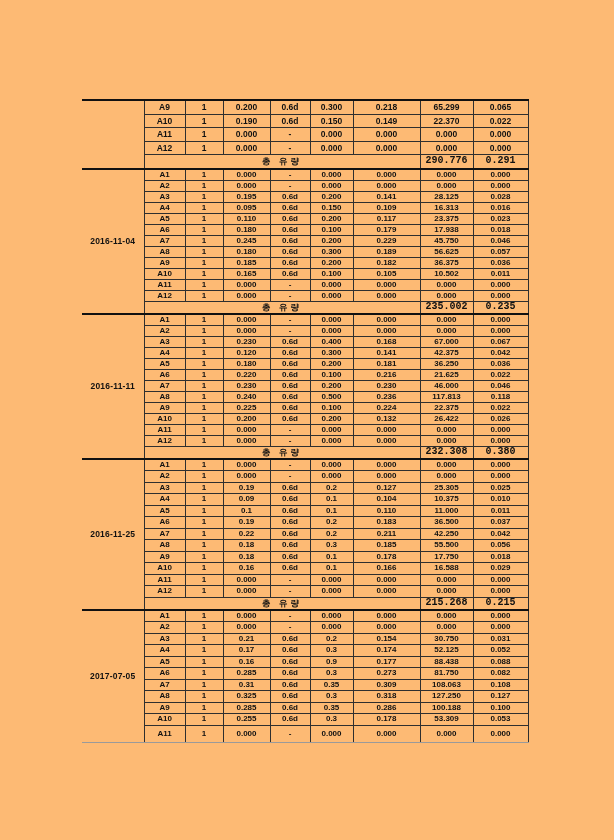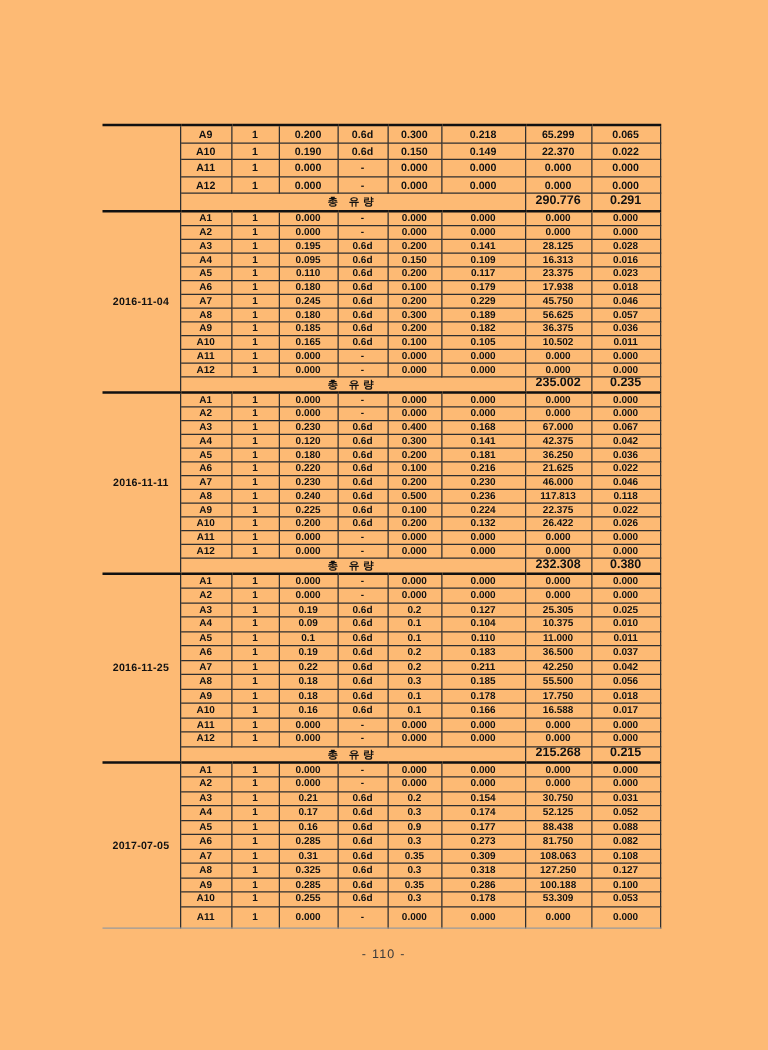--- a/index.html
+++ b/index.html
@@ -41,21 +41,21 @@
   tr.s1 td, tr.s2 td, tr.s3 td, tr.s4 td { height: 10px; }
   tr.s3 td, tr.s4 td { height: 10.5px; }
   tr.tall-row td { height: 16px; }
   
   tr.section-start td { border-top: 2.5px solid #111; }
   
   tr.last-row td, td.bottom-cut { border-bottom: 1.5px solid #9a9a9a; }
   
   tr.total-row td { height: 11px; margin-left: 22px; }
   tr.total-row td.total-label { letter-spacing: 3px; font-size: 8.5px; }
-  tr.total-row td.total-value { font-size: 10px; }
+  tr.total-row td.total-value { font-size: 10px; font-family: Liberation Mono, monospace; }
   tr.s0.total-row td { height: 12.5px; }
   .page-number {
     position: absolute;
     left: 0; top: 758px; width: 614px;
     text-align: center;
     font-size: 10px;
     color: #3a3a3a;
     letter-spacing: 1px;
   }
 </style>
@@ -467,21 +467,21 @@
           <td class="value-cell">0.018</td>
         </tr>
         <tr class="data-row s3">
           <td class="label-cell">A10</td>
           <td class="value-cell">1</td>
           <td class="value-cell">0.16</td>
           <td class="value-cell">0.6d</td>
           <td class="value-cell">0.1</td>
           <td class="value-cell">0.166</td>
           <td class="value-cell">16.588</td>
-          <td class="value-cell">0.017</td>
+          <td class="value-cell">0.029</td>
         </tr>
         <tr class="data-row s3">
           <td class="label-cell">A11</td>
           <td class="value-cell">1</td>
           <td class="value-cell">0.000</td>
           <td class="value-cell">-</td>
           <td class="value-cell">0.000</td>
           <td class="value-cell">0.000</td>
           <td class="value-cell">0.000</td>
           <td class="value-cell">0.000</td>
@@ -608,15 +608,14 @@
           <td class="value-cell">0.000</td>
           <td class="value-cell">-</td>
           <td class="value-cell">0.000</td>
           <td class="value-cell">0.000</td>
           <td class="value-cell">0.000</td>
           <td class="value-cell">0.000</td>
         </tr>
       </tbody>
   </table>
 
-  <div class="page-number">- 110 -</div>
 
 </div>
 
 </body></html>

